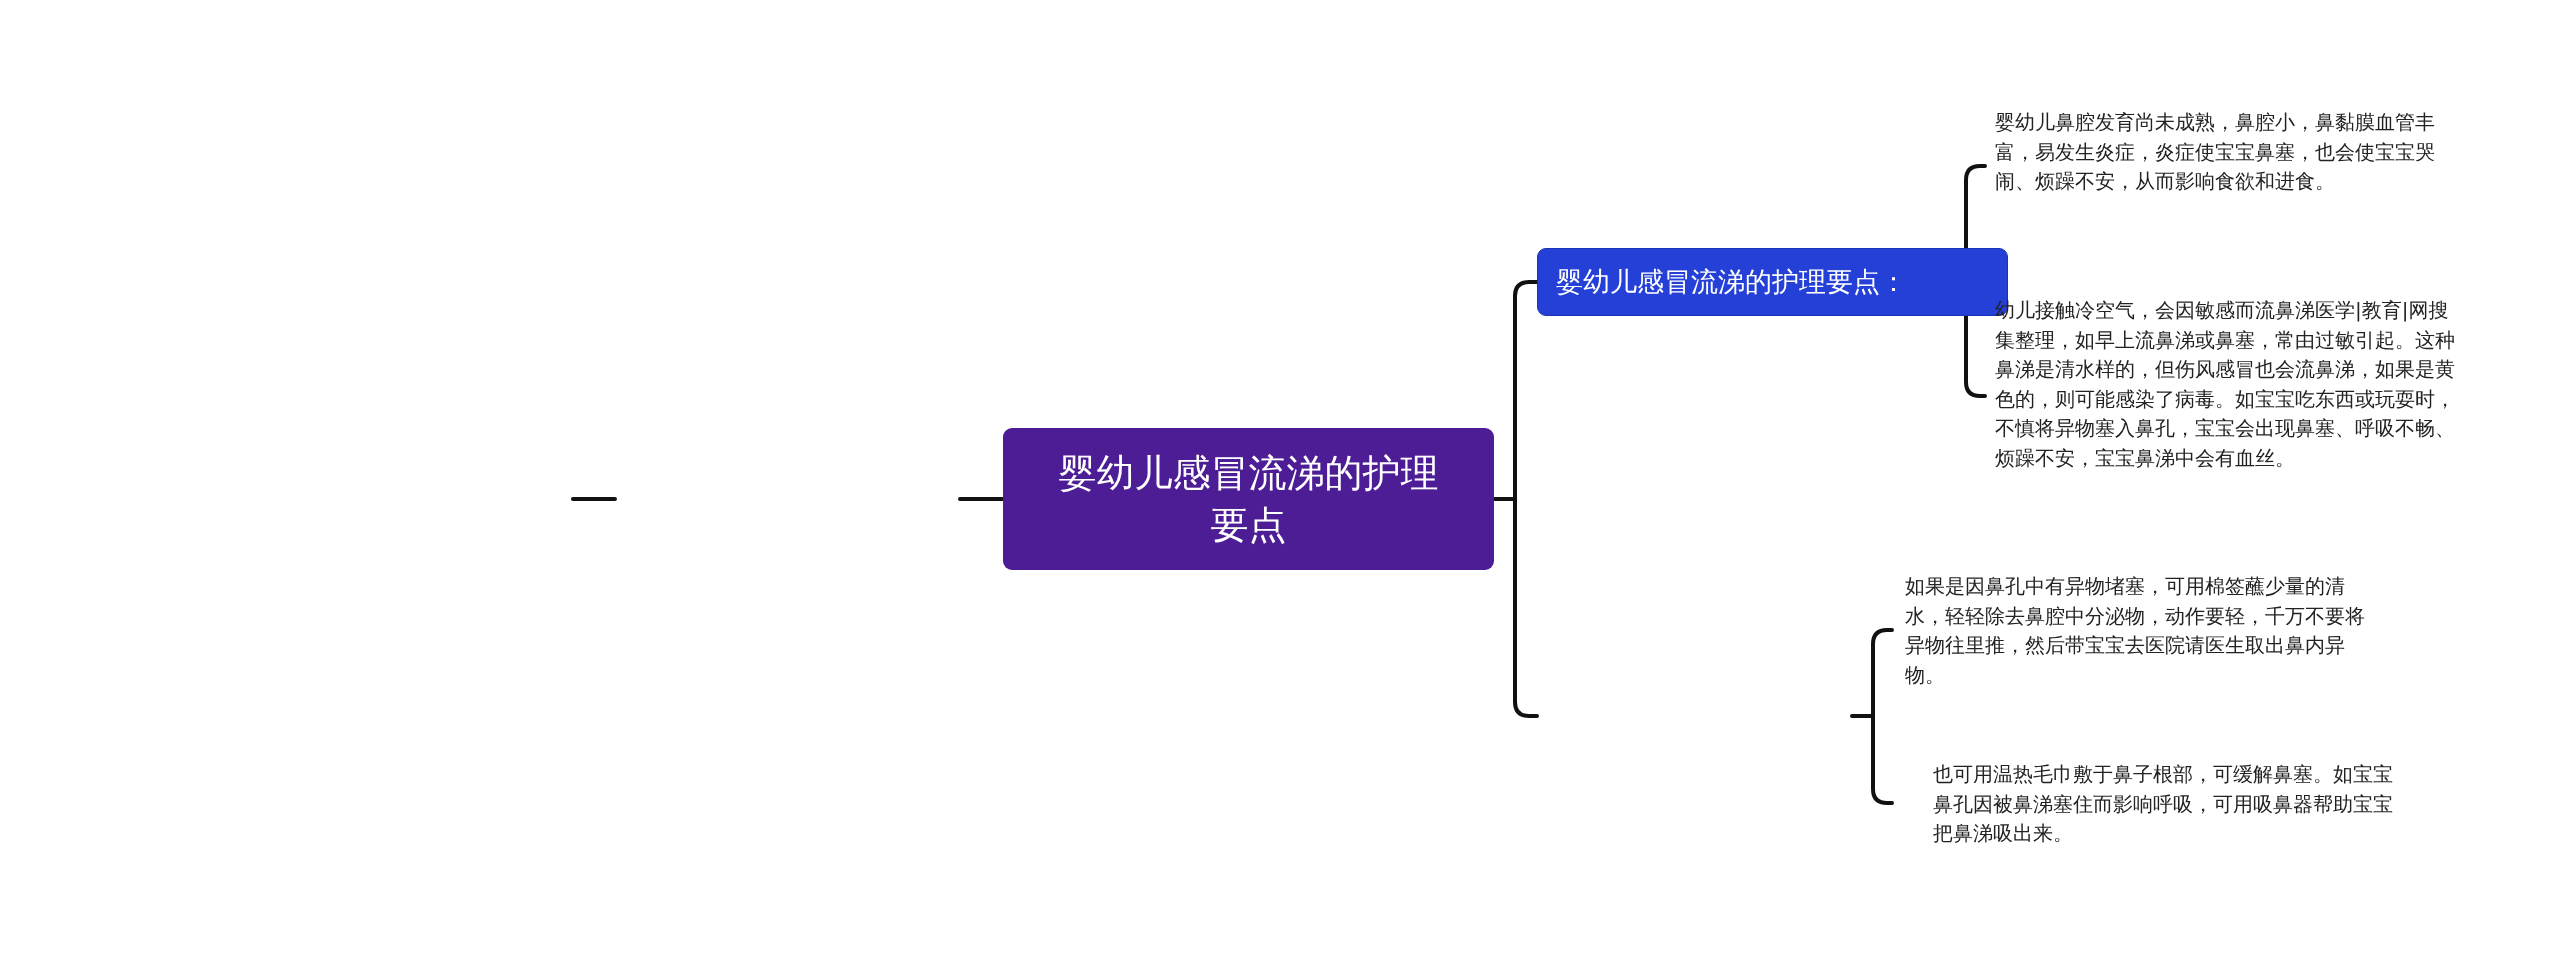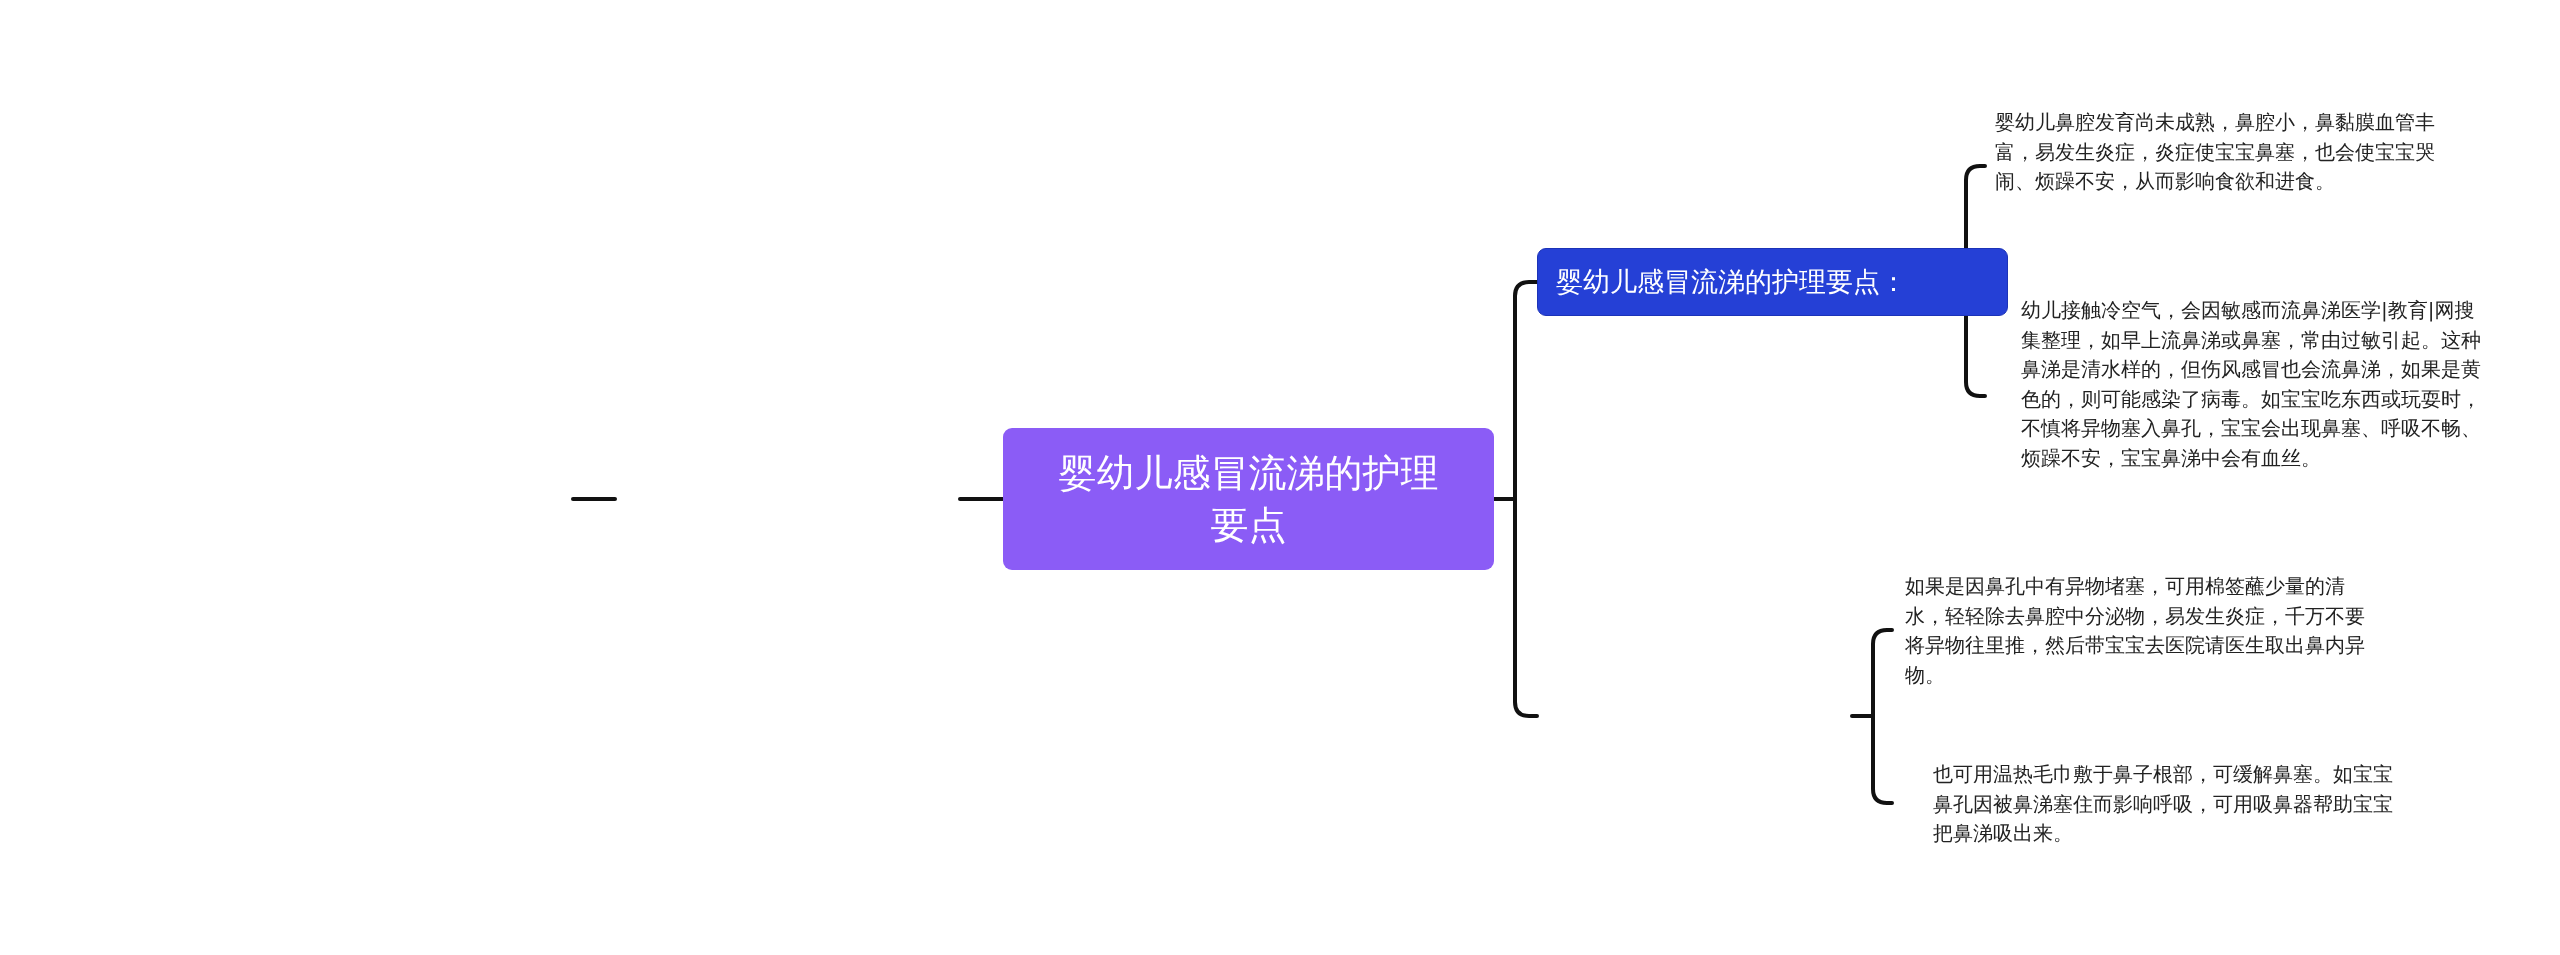--- a/index.html
+++ b/index.html
@@ -2,21 +2,21 @@
 <html><head>
 <meta charset="utf-8">
 <style>
   html, body { margin:0; padding:0; background:#ffffff; }
   body { width:2560px; height:955px; position:relative; overflow:hidden;
          font-family:"DejaVu Sans","Liberation Sans",sans-serif; }
   .canvas { position:absolute; left:0; top:0; width:2560px; height:955px; }
   svg.lines { position:absolute; left:0; top:0; width:2560px; height:955px; }
   .node { position:absolute; box-sizing:border-box; color:#ffffff;
           display:flex; align-items:center; justify-content:center; text-align:center; }
-  .root { left:1003px; top:428px; width:491px; height:142px; background:#8b5cf6;
+  .root { left:1003px; top:428px; width:491px; height:142px; background:#4c1d95;
           border-radius:9px; font-size:38px; line-height:52px; padding:0 40px; }
   .branch { background:#2540d6; border-radius:9px; font-size:27px; line-height:34px;
             border:1px solid #1c33b8; padding:0 18px; justify-content:flex-start; white-space:nowrap; }
   .leaf { position:absolute; color:#222222; font-size:20px; line-height:29.5px; }
   .leaf p { margin:0; }
 </style>
 </head>
 <body>
 
 <div class="canvas">
@@ -46,25 +46,25 @@
 
   <div class="node branch" style="left:1537px; top:248px; width:471px; height:68px;">
     <span>婴幼儿感冒流涕的护理要点：</span>
   </div>
 
 
 
   <div class="leaf" style="left:1995px; top:108px; width:470px;">
     <p>婴幼儿鼻腔发育尚未成熟，鼻腔小，鼻黏膜血管丰富，易发生炎症，炎症使宝宝鼻塞，也会使宝宝哭闹、烦躁不安，从而影响食欲和进食。</p>
   </div>
-  <div class="leaf" style="left:1995px; top:296px; width:470px;margin-left:26px;">
+  <div class="leaf" style="left:1995px; top:296px; width:470px;">
     <p>幼儿接触冷空气，会因敏感而流鼻涕医学|教育|网搜集整理，如早上流鼻涕或鼻塞，常由过敏引起。这种鼻涕是清水样的，但伤风感冒也会流鼻涕，如果是黄色的，则可能感染了病毒。如宝宝吃东西或玩耍时，不慎将异物塞入鼻孔，宝宝会出现鼻塞、呼吸不畅、烦躁不安，宝宝鼻涕中会有血丝。</p>
   </div>
 
   <div class="leaf" style="left:1905px; top:572px; width:470px;">
-    <p>如果是因鼻孔中有异物堵塞，可用棉签蘸少量的清水，轻轻除去鼻腔中分泌物，易发生炎症，千万不要将异物往里推，然后带宝宝去医院请医生取出鼻内异物。</p>
+    <p>如果是因鼻孔中有异物堵塞，可用棉签蘸少量的清水，轻轻除去鼻腔中分泌物，动作要轻，千万不要将异物往里推，然后带宝宝去医院请医生取出鼻内异物。</p>
   </div>
   <div class="leaf" style="left:1905px; top:760px; width:470px;margin-left:28px;">
     <p>也可用温热毛巾敷于鼻子根部，可缓解鼻塞。如宝宝鼻孔因被鼻涕塞住而影响呼吸，可用吸鼻器帮助宝宝把鼻涕吸出来。</p>
   </div>
 
 
 </div>
 
 </body></html>

